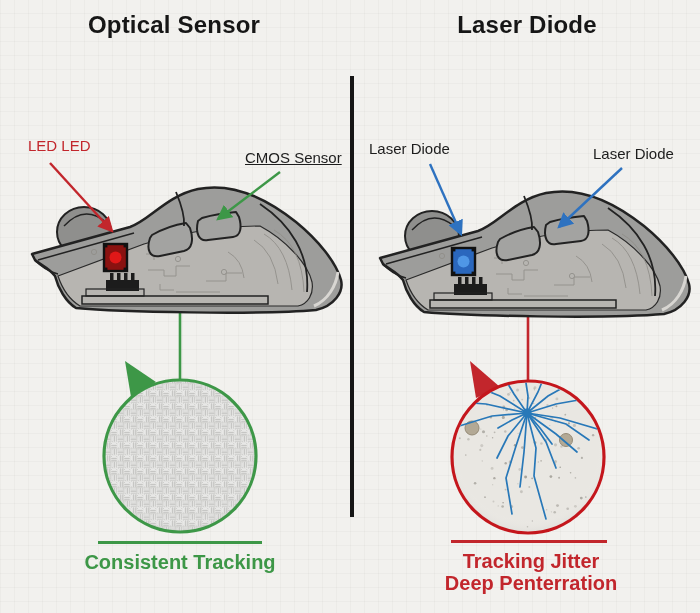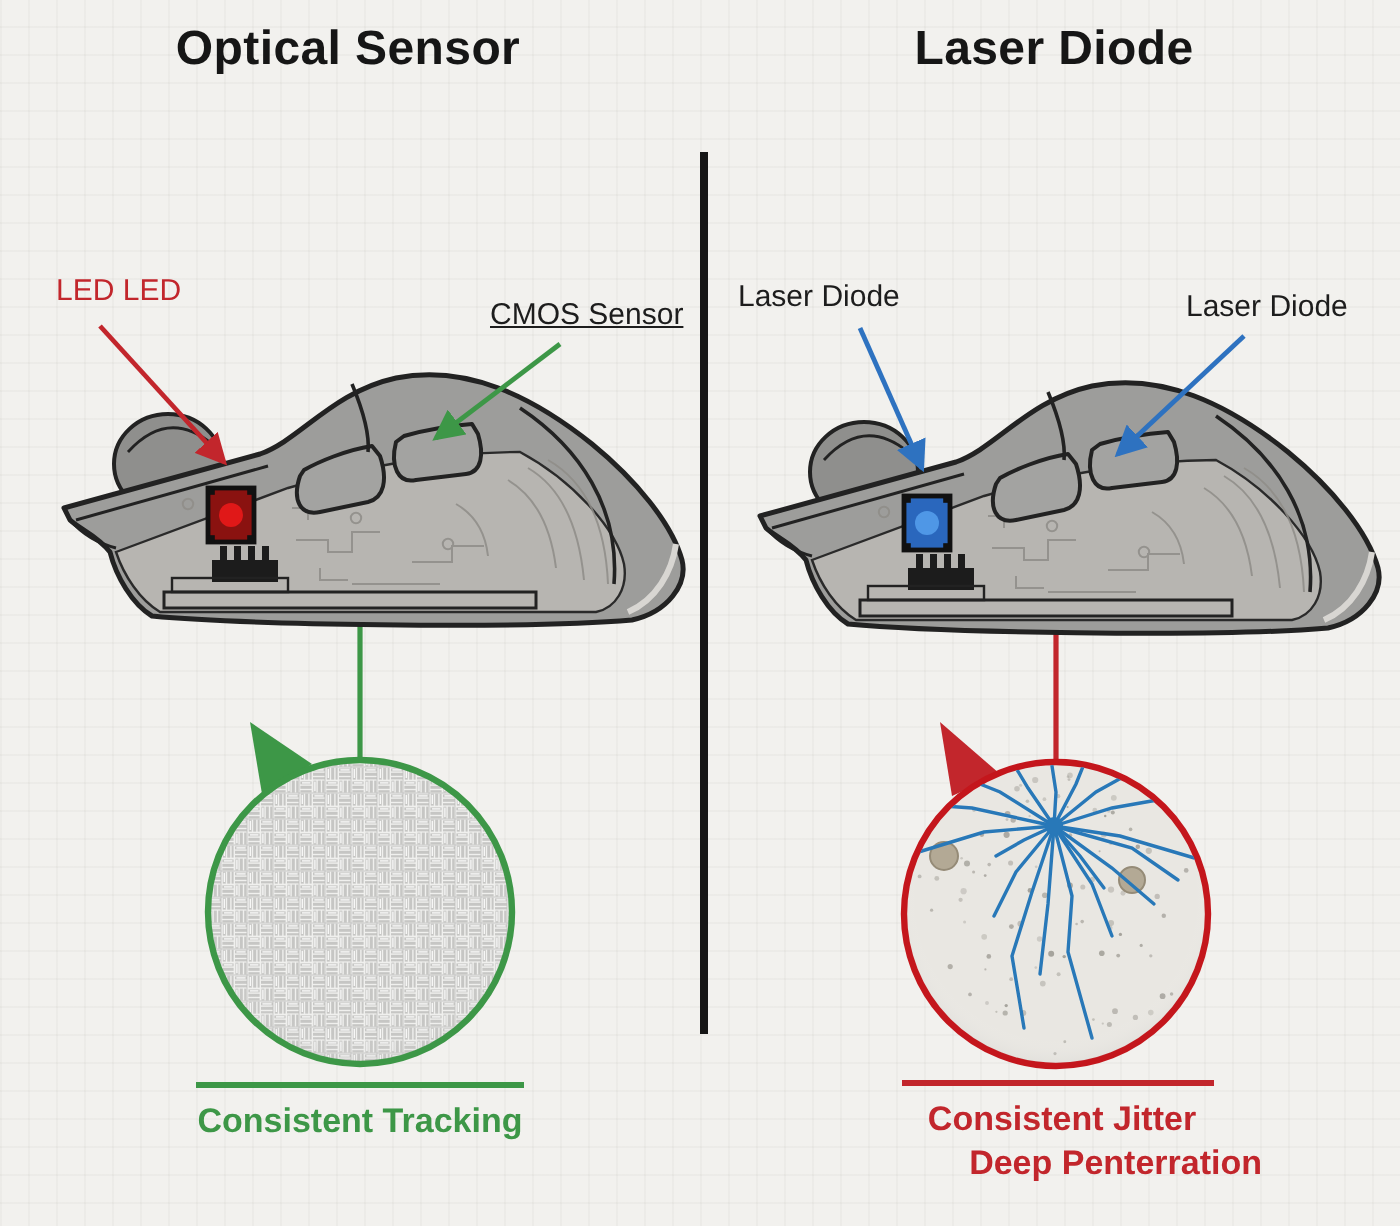--- a/index.html
+++ b/index.html
@@ -27,26 +27,26 @@
   }
   #label-led{left:28px;top:137px;color:var(--red);font-weight:400;}
   #label-cmos{left:245px;top:149px;text-decoration:underline;}
   #label-diode-left{left:369px;top:140px;}
   #label-diode-right{left:593px;top:145px;}
   .divider{
     position:absolute;left:350px;top:76px;width:4px;height:441px;
     background:#161616;
   }
   .caption{
-    position:absolute;font-size:17px;font-weight:600;text-align:center;
+    position:absolute;font-size:20px;font-weight:600;text-align:center;
     white-space:nowrap;
   }
   #caption-optical{left:80px;top:551px;width:200px;color:var(--green);}
   #caption-laser-1{left:431px;top:550px;width:200px;color:var(--red);}
-  #caption-laser-2{left:431px;top:572px;width:200px;color:var(--red);text-align:right;}
+  #caption-laser-2{left:431px;top:572px;width:200px;color:var(--red);}
   .caption-rule{position:absolute;height:2.5px;}
   #rule-optical{left:98px;top:541px;width:164px;background:var(--green);}
   #rule-laser{left:451px;top:540px;width:156px;background:var(--red);}
   svg{position:absolute;left:0;top:0;}
 </style>
 </head>
 <body>
 
 <div id="canvas" style="--green: #3d9747; --red: #c2262c; --blue: #2e72c0; --sensor-red-dark: #8a1210; --sensor-red-bright: #e01818; --sensor-blue-dark: #2a67bd; --sensor-blue-bright: #4f97e6; --mouse-body: #9d9d9b; --mouse-cavity: #b7b5b1; --divider: #161616; --background: #f2f1ee;">
 
@@ -56,21 +56,21 @@
   <div class="divider"></div>
 
   <div class="callout" id="label-led">LED LED</div>
   <div class="callout" id="label-cmos">CMOS Sensor</div>
   <div class="callout" id="label-diode-left">Laser Diode</div>
   <div class="callout" id="label-diode-right">Laser Diode</div>
 
   <div class="caption-rule" id="rule-optical"></div>
   <div class="caption-rule" id="rule-laser"></div>
   <div class="caption" id="caption-optical">Consistent Tracking</div>
-  <div class="caption" id="caption-laser-1">Consistent Jitter</div>
+  <div class="caption" id="caption-laser-1">Tracking Jitter</div>
   <div class="caption" id="caption-laser-2">Deep Penterration</div>
 
   <svg width="700" height="613" viewBox="0 0 700 613">
     <defs>
 
       <marker id="mRed" viewBox="0 0 10 10" refX="8.5" refY="5" markerWidth="6.5" markerHeight="6.5" orient="auto-start-reverse">
         <path d="M0,0 L10,5 L0,10 z" fill="var(--red)"></path>
       </marker>
       <marker id="mGreen" viewBox="0 0 10 10" refX="8.5" refY="5" markerWidth="6.5" markerHeight="6.5" orient="auto-start-reverse">
         <path d="M0,0 L10,5 L0,10 z" fill="var(--green)"></path>

